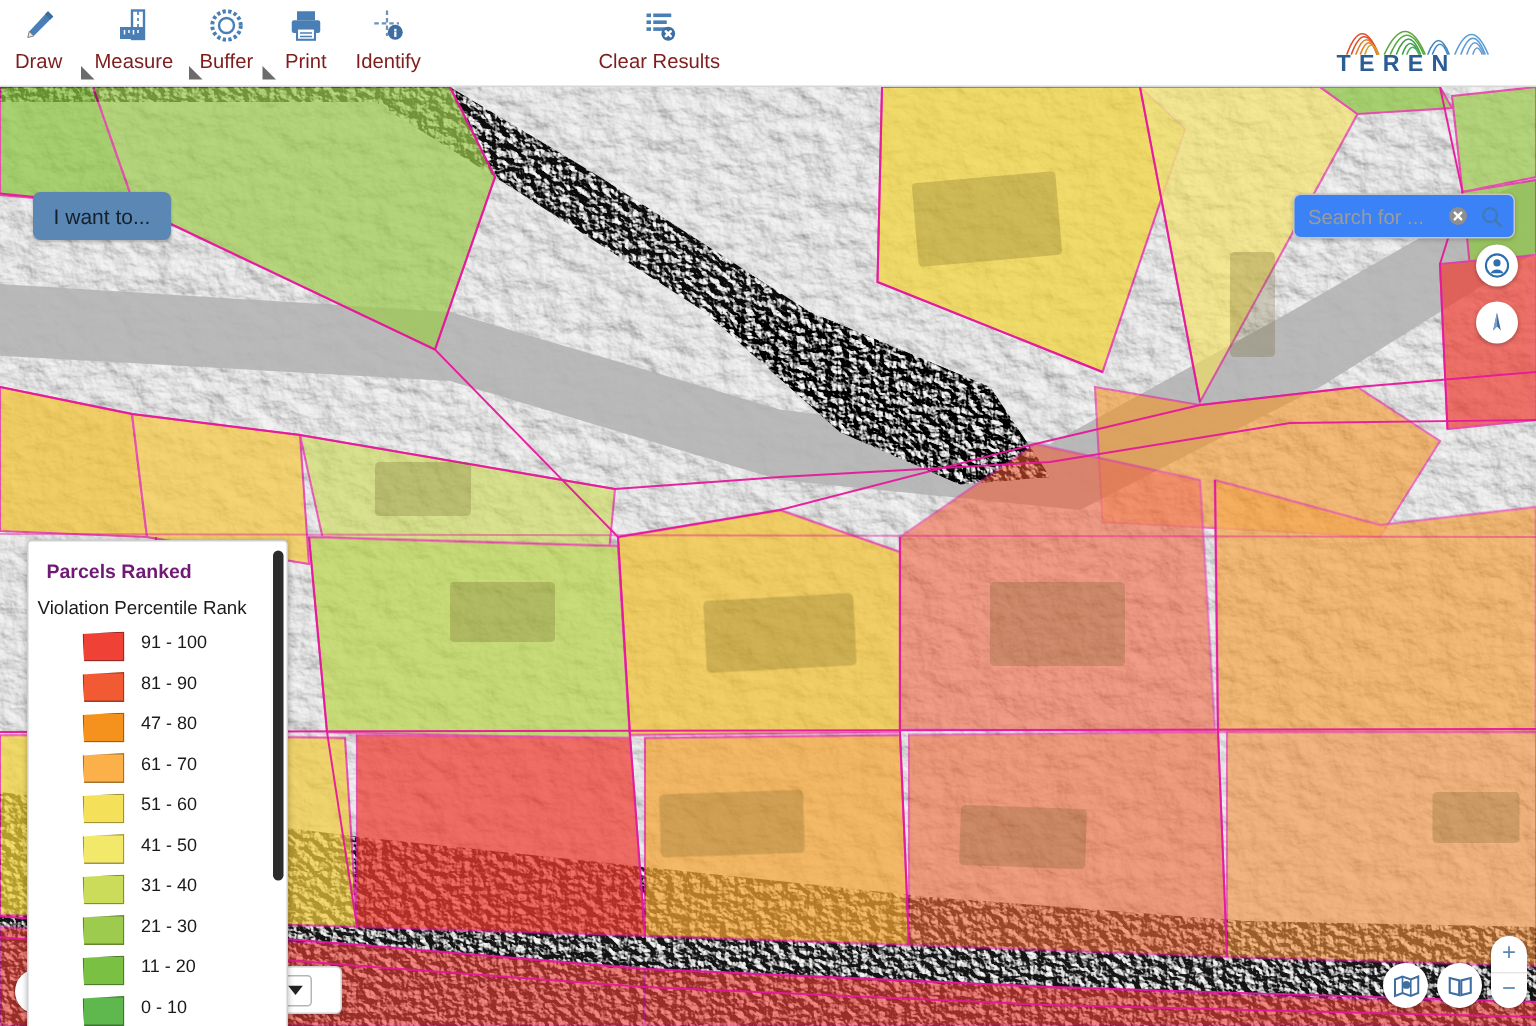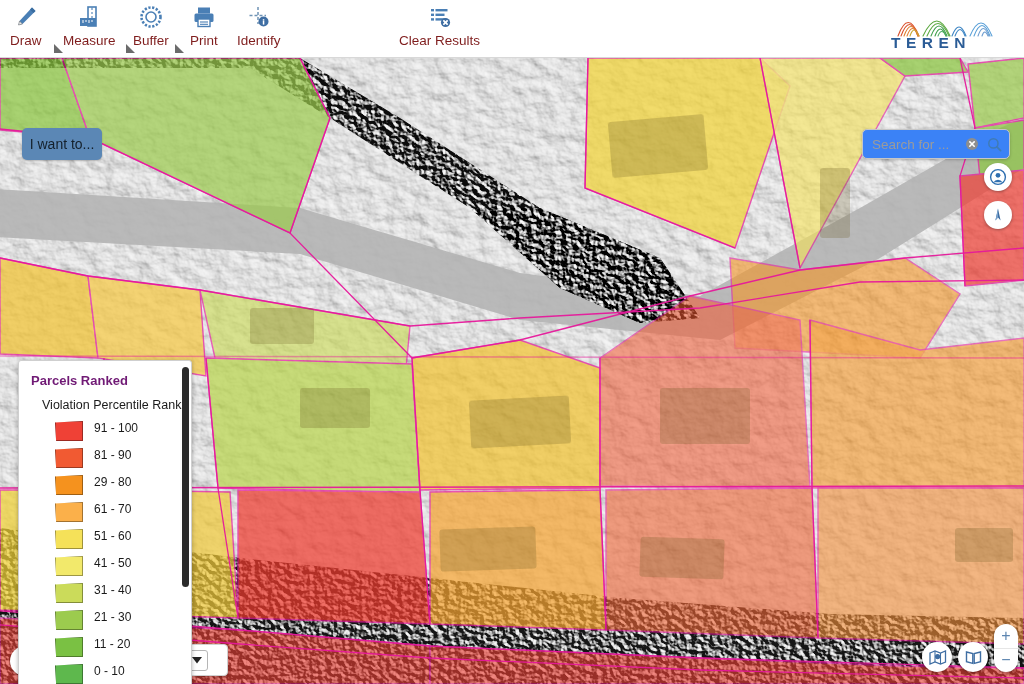--- a/index.html
+++ b/index.html
@@ -42,21 +42,21 @@
 
   
   #map{
     position:absolute;left:0;top:58px;width:1024px;height:626px;overflow:hidden;
     background:#b9b9b9;
   }
   #mapcanvas{position:absolute;left:0;top:0;width:1024px;height:626px;}
 
   
   #iwantto{
-    position:absolute;left:22px;top:70px;width:80px;height:32px;
+    position:absolute;left:22px;top:70px;width:92px;height:32px;
     background:#5b87b5;border-radius:5px;
     display:flex;align-items:center;justify-content:center;
     color:#14202b;font-size:14px;z-index:30;cursor:pointer;
     box-shadow:0 1px 2px rgba(0,0,0,.25);
   }
 
   
   #searchbox{
     position:absolute;right:14px;top:71px;width:146px;height:28px;
     background:#3b82f6;border:1px solid #c6c6c6;border-radius:5px;
@@ -82,21 +82,21 @@
 
   
   #legend{
     position:absolute;left:18px;top:302px;width:172px;height:340px;
     background:#fff;border:1px solid #cfcfcf;border-radius:3px;
     box-shadow:0 1px 4px rgba(0,0,0,.3);
     z-index:32;overflow:hidden;
   }
   #legendinner{position:absolute;left:0;top:0;width:172px;padding:12px 0 0 0;box-sizing:border-box;}
   #legend-title{font-size:13px;font-weight:bold;color:#701a75;padding-left:12px;margin-bottom:10px;}
-  #legend-sub{font-size:12.5px;color:#1a1a1a;padding-left:23px;margin-bottom:9px;}
+  #legend-sub{font-size:12.5px;color:#1a1a1a;padding-left:6px;margin-bottom:9px;}
   .lgrow{display:flex;align-items:flex-start;height:27px;padding-left:36px;}
   .lgswatch{
     width:26px;height:18px;flex:none;margin-right:11px;
     border:1px solid #8a8a8a;
   }
   .lglabel{font-size:12px;color:#1a1a1a;white-space:nowrap;}
   #legendscroll{
     position:absolute;right:2px;top:6px;width:7px;height:220px;
     background:#2b2b2b;border-radius:4px;cursor:pointer;z-index:33;
   }
@@ -443,21 +443,21 @@
             <div class="lgrow">
               <div class="lgswatch" style="background: rgb(239, 65, 54); clip-path: polygon(0% 8%, 100% 0%, 100% 100%, 4% 100%); border-color: rgba(0, 0, 0, 0.35);"></div>
               <div class="lglabel">91 - 100</div>
             </div>
             <div class="lgrow">
               <div class="lgswatch" style="background: rgb(241, 90, 50); clip-path: polygon(0% 8%, 100% 0%, 100% 100%, 4% 100%); border-color: rgba(0, 0, 0, 0.35);"></div>
               <div class="lglabel">81 - 90</div>
             </div>
             <div class="lgrow">
               <div class="lgswatch" style="background: rgb(245, 146, 30); clip-path: polygon(0% 8%, 100% 0%, 100% 100%, 4% 100%); border-color: rgba(0, 0, 0, 0.35);"></div>
-              <div class="lglabel">29 - 80</div>
+              <div class="lglabel">47 - 80</div>
             </div>
             <div class="lgrow">
               <div class="lgswatch" style="background: rgb(251, 176, 74); clip-path: polygon(0% 8%, 100% 0%, 100% 100%, 4% 100%); border-color: rgba(0, 0, 0, 0.35);"></div>
               <div class="lglabel">61 - 70</div>
             </div>
             <div class="lgrow">
               <div class="lgswatch" style="background: rgb(245, 225, 89); clip-path: polygon(0% 8%, 100% 0%, 100% 100%, 4% 100%); border-color: rgba(0, 0, 0, 0.35);"></div>
               <div class="lglabel">51 - 60</div>
             </div>
             <div class="lgrow">

